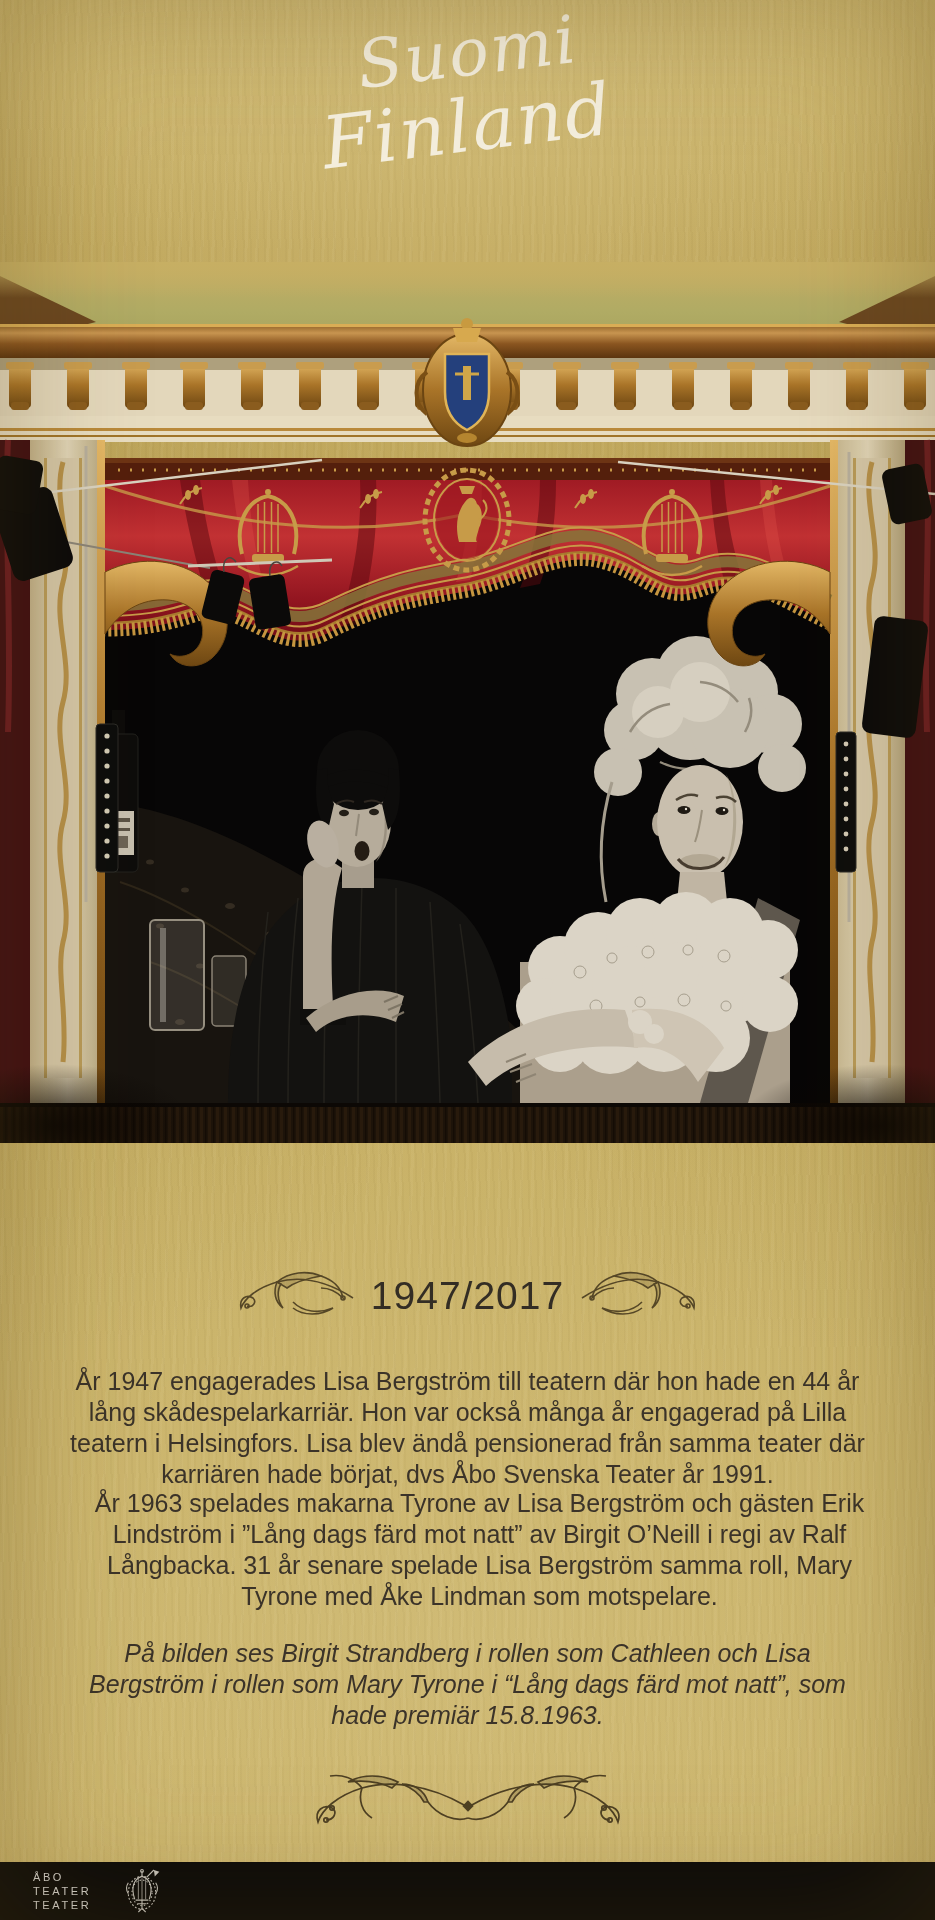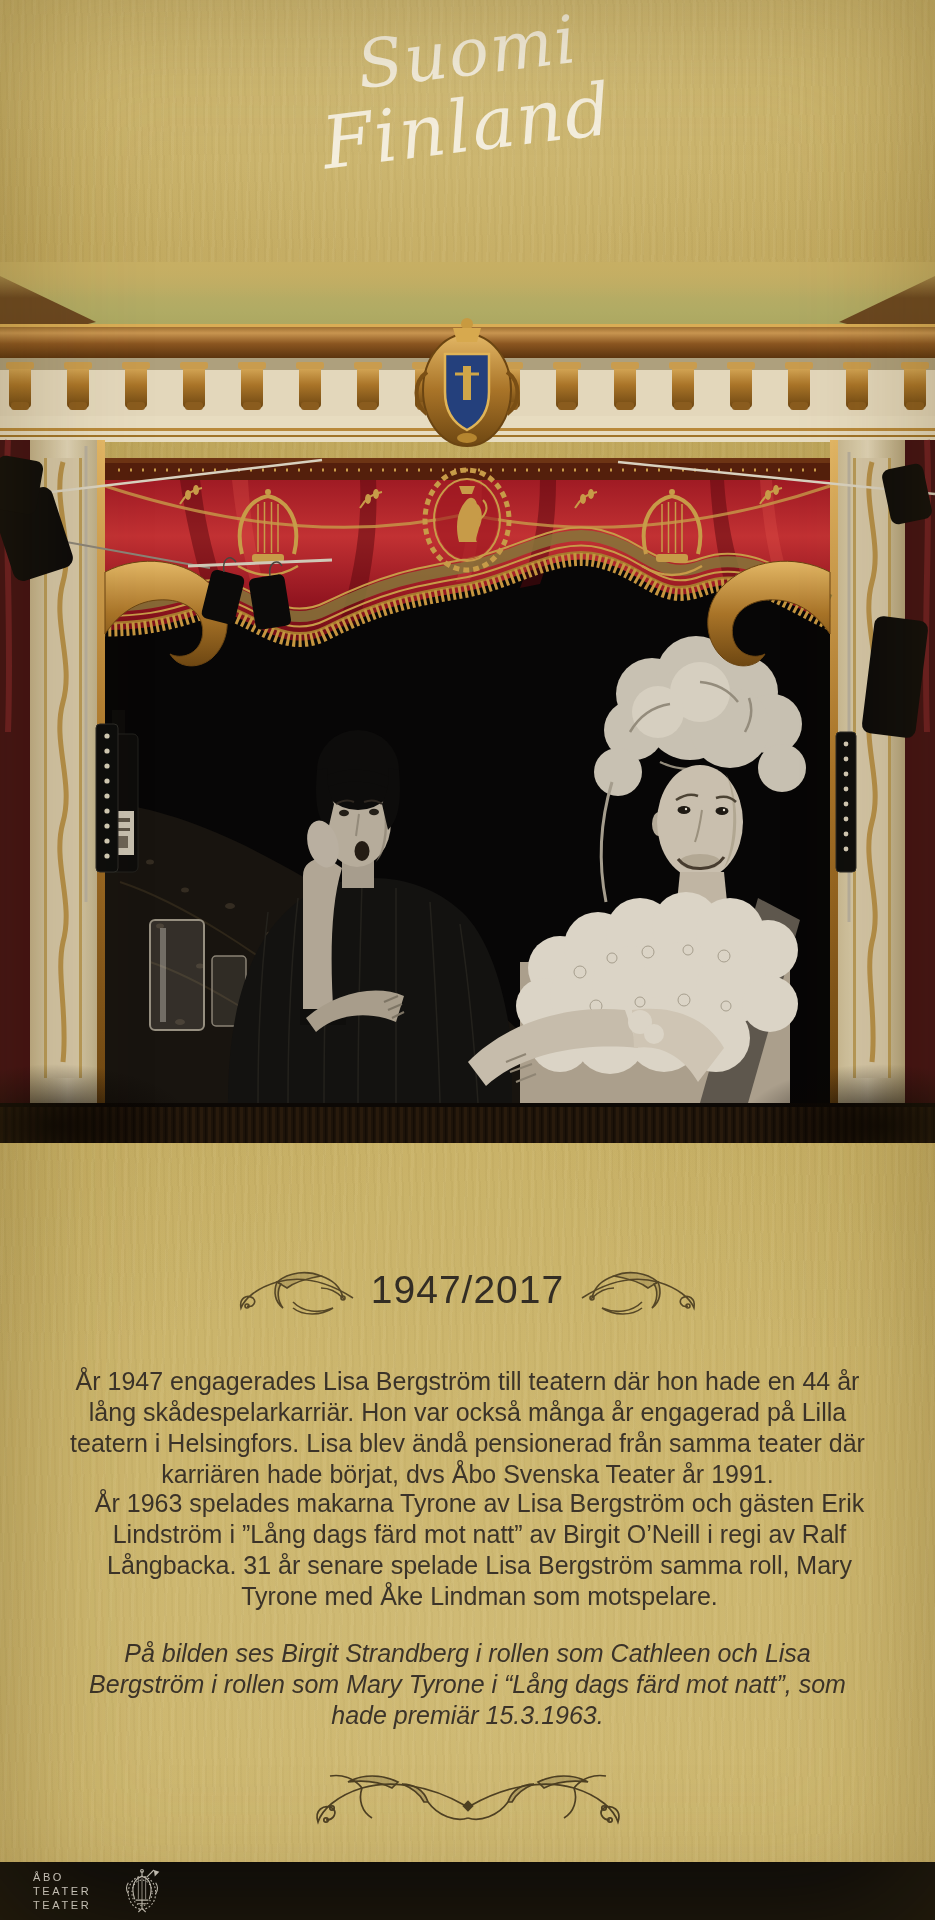--- a/index.html
+++ b/index.html
@@ -21,21 +21,21 @@
     font-family:"DejaVu Serif",serif;font-style:italic;transform:rotate(-7deg);z-index:3;}
   .script-top{top:14px;font-size:66px;letter-spacing:2px;}
   .script-bottom{top:84px;font-size:72px;letter-spacing:2px;}
   .big-number{position:absolute;top:146px;left:0;width:100%;text-align:center;color:#f3edda;
     font-family:"DejaVu Sans",sans-serif;font-weight:bold;font-size:118px;letter-spacing:6px;z-index:3;line-height:1;}
   
   .photo{position:absolute;top:262px;left:0;width:935px;height:881px;z-index:2;}
   
   .section-title{position:absolute;top:1186px;left:0;width:100%;text-align:center;
     color:#2f2b23;font-size:45px;font-weight:400;letter-spacing:6px;z-index:3;}
-  .years-row{position:absolute;top:1268px;left:0;width:100%;display:flex;align-items:flex-start;
+  .years-row{position:absolute;top:1268px;left:0;width:100%;display:flex;align-items:center;
     justify-content:center;gap:16px;z-index:3;}
   .years-text{color:#332d24;font-size:39px;letter-spacing:1px;}
   .para{position:absolute;left:0;width:100%;text-align:center;color:#3b3329;font-size:25px;z-index:3;}
   .para .pline{line-height:31px;}
   .p1{top:1366px;} .p2{top:1488px;margin-left:12px;} .p3{top:1638px;font-style:italic;}
   .bottom-ornament{position:absolute;top:1768px;left:50%;transform:translateX(-50%);z-index:3;}
   
   .footer{position:absolute;top:1862px;left:0;width:935px;height:58px;background:#0b0a09;z-index:5;
     display:flex;align-items:center;}
   .logo{display:flex;align-items:center;gap:30px;margin-left:33px;}
@@ -455,21 +455,21 @@
   <div class="para p2">
     <div class="pline">År 1963 spelades makarna Tyrone av Lisa Bergström och gästen Erik</div>
     <div class="pline">Lindström i ”Lång dags färd mot natt” av Birgit O’Neill i regi av Ralf</div>
     <div class="pline">Långbacka. 31 år senare spelade Lisa Bergström samma roll, Mary</div>
     <div class="pline">Tyrone med Åke Lindman som motspelare.</div>
   </div>
 
   <div class="para p3">
     <div class="pline">På bilden ses Birgit Strandberg i rollen som Cathleen och Lisa</div>
     <div class="pline">Bergström i rollen som Mary Tyrone i “Lång dags färd mot natt”, som</div>
-    <div class="pline">hade premiär 15.3.1963.</div>
+    <div class="pline">hade premiär 15.8.1963.</div>
   </div>
 
   <div class="bottom-ornament">
     <svg width="380" height="76" viewBox="0 0 380 76" aria-hidden="true">
       <g stroke="#43361d" stroke-width="1.7" fill="none" opacity="0.92">
         <g id="bfh">
           <path d="M188,38 C150,16 112,12 84,20 C58,28 44,42 40,54 C36,42 46,36 54,40 C60,44 56,52 48,52"></path>
           <path d="M120,14 C104,6 84,6 70,14 C86,12 102,14 114,20 Z" fill="rgba(67,54,29,0.2)"></path>
           <path d="M84,20 C76,10 64,6 52,8"></path>
           <path d="M84,20 C80,32 84,44 94,50"></path>

